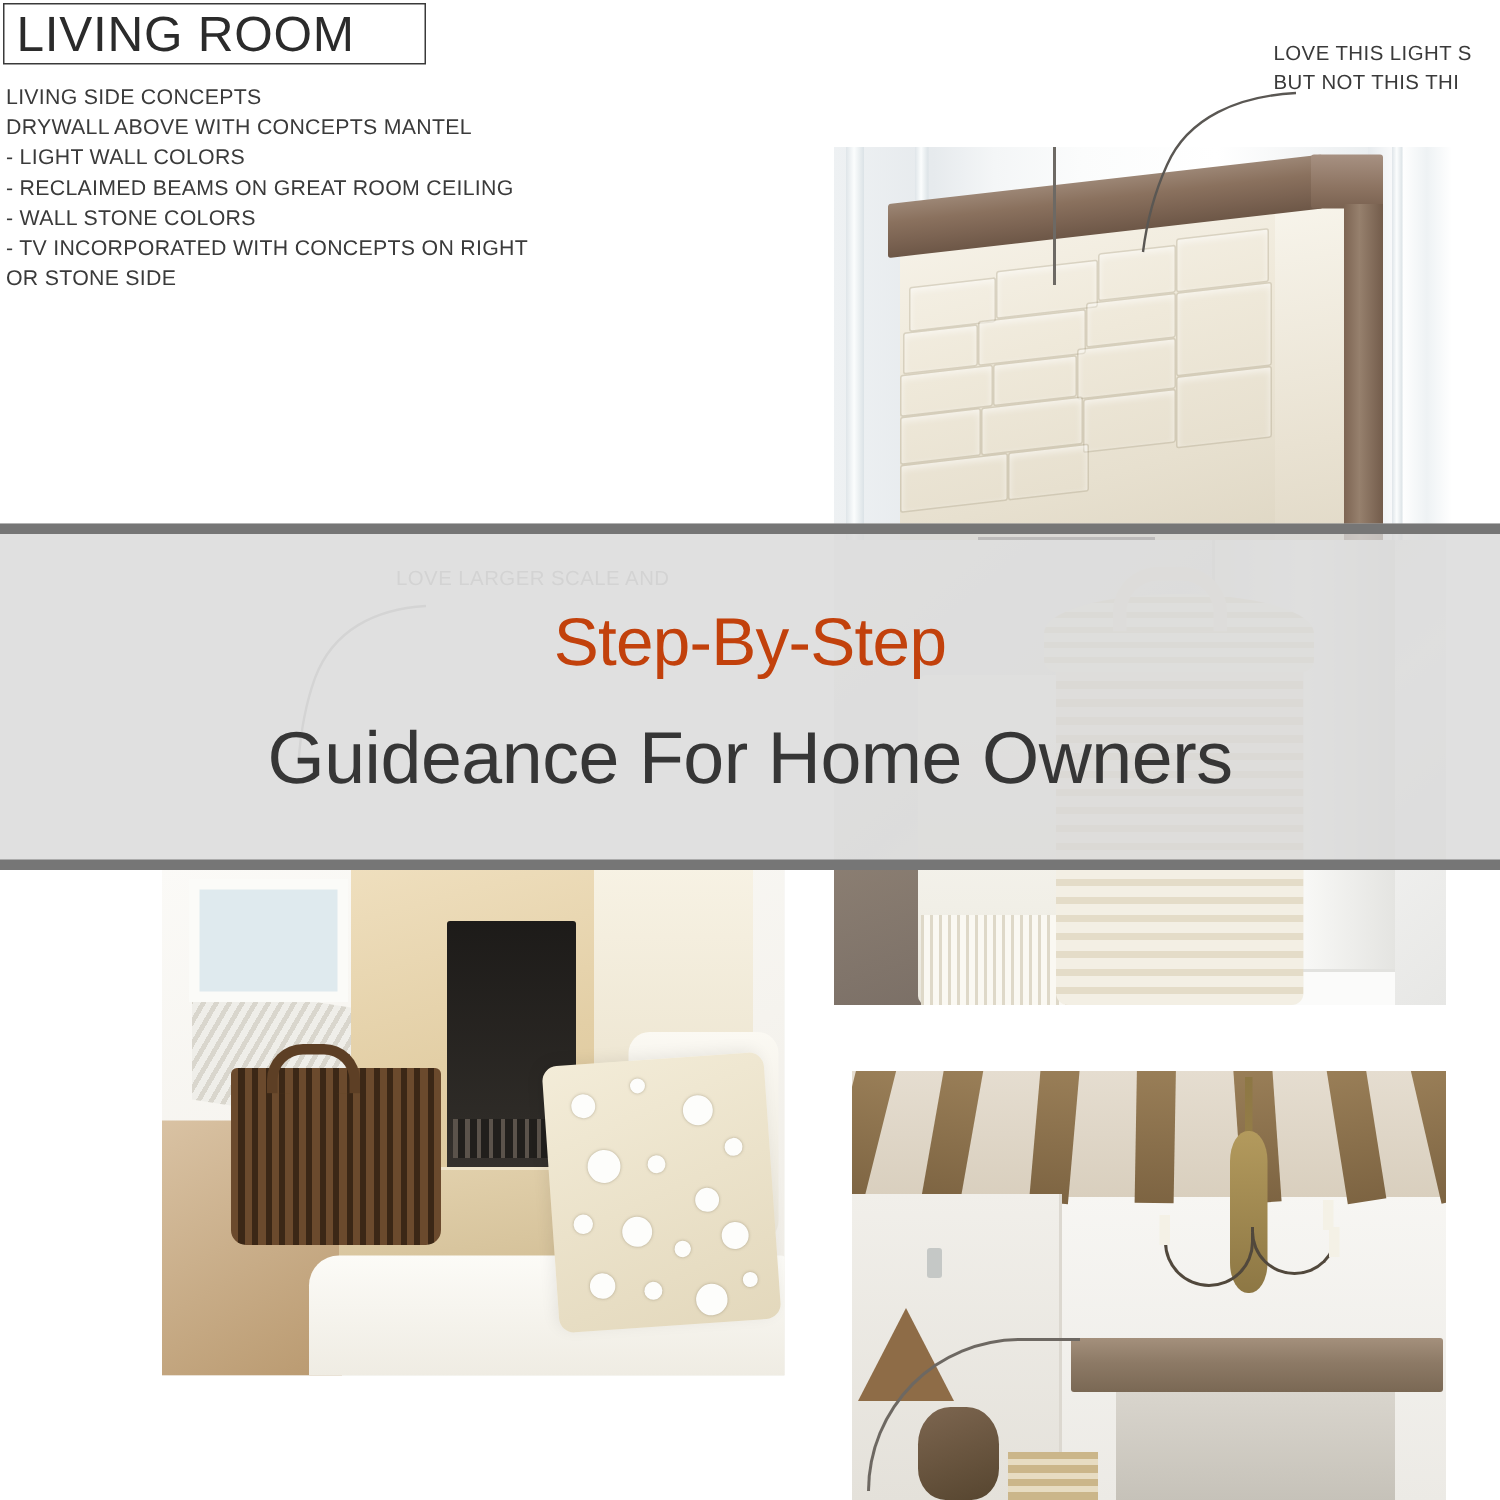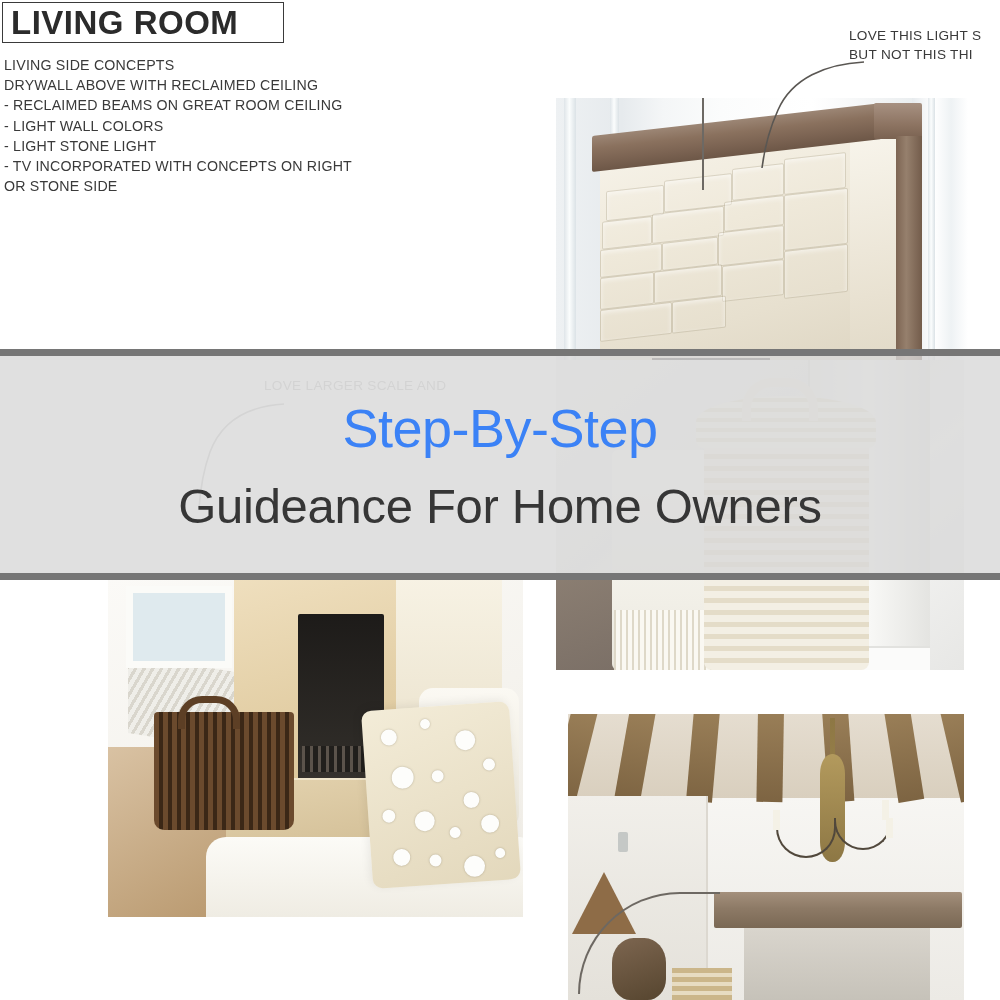--- a/index.html
+++ b/index.html
@@ -31,21 +31,21 @@
     box-sizing: border-box;
     background: #ffffff;
     display: flex;
     align-items: center;
     padding-left: 8px;
   }
   .title-box .title-text {
     font-size: 33px;
     letter-spacing: 0.5px;
     color: #2b2b2b;
-    font-weight: 700;
+    font-weight: 400;
     line-height: 1;
     white-space: nowrap;
   }
 
   
   .notes {
     position: absolute;
     left: 4px;
     top: 55px;
     width: 430px;
@@ -379,23 +379,23 @@
     border-top: 7px solid #767676;
     border-bottom: 7px solid #767676;
     box-sizing: border-box;
     z-index: 5;
     display: flex;
     flex-direction: column;
     justify-content: center;
     align-items: center;
   }
   .banner .banner-title {
-    font-size: 54px;
+    font-size: 45px;
     line-height: 70px;
-    color: #3b82f6;
+    color: #c2410c;
     font-weight: 400;
     letter-spacing: -0.5px;
     white-space: nowrap;
     margin-top: -4px;
   }
   .banner .banner-sub {
     font-size: 49px;
     line-height: 54px;
     color: #363636;
     font-weight: 400;
@@ -408,24 +408,24 @@
 <body>
 
 <div id="board">
 
   <div class="title-box">
     <span class="title-text">LIVING ROOM</span>
   </div>
 
   <div class="notes">
     <div class="note-line">LIVING SIDE CONCEPTS</div>
-    <div class="note-line">DRYWALL ABOVE WITH RECLAIMED CEILING</div>
+    <div class="note-line">DRYWALL ABOVE WITH CONCEPTS MANTEL</div>
+    <div class="note-line">- LIGHT WALL COLORS</div>
     <div class="note-line">- RECLAIMED BEAMS ON GREAT ROOM CEILING</div>
-    <div class="note-line">- LIGHT WALL COLORS</div>
-    <div class="note-line">- LIGHT STONE LIGHT</div>
+    <div class="note-line">- WALL STONE COLORS</div>
     <div class="note-line">- TV INCORPORATED WITH CONCEPTS ON RIGHT</div>
     <div class="note-line">OR STONE SIDE</div>
   </div>
 
   <div class="photo" id="photo-stone-mantel">
     <div class="ph-inner">
       <div class="pa-wall"></div>
       <div class="pa-winframe" style="left:8px;width:12px;"></div>
       <div class="pa-winframe" style="left:54px;width:9px;"></div>
       <div class="pa-rightwin"></div>

